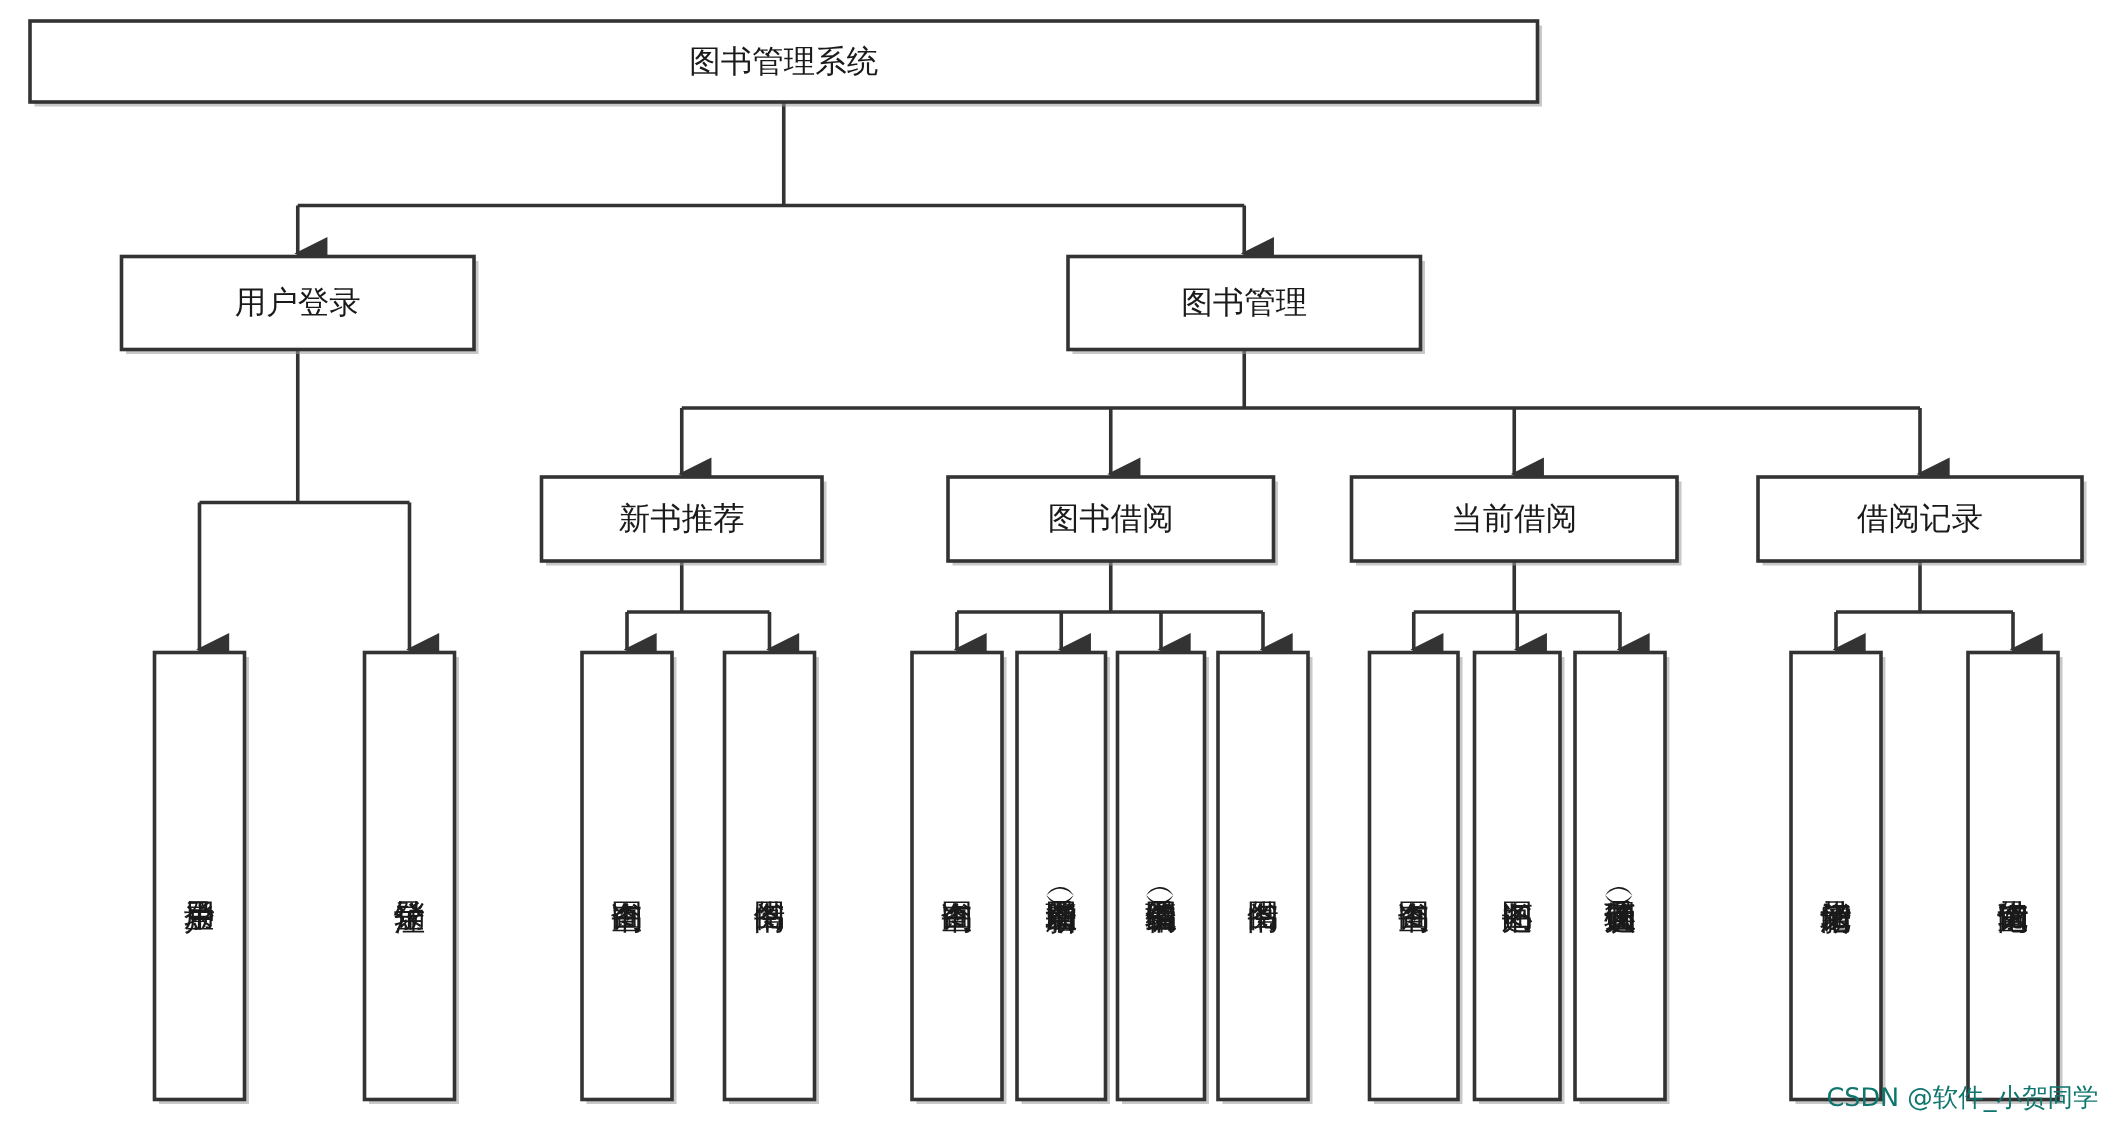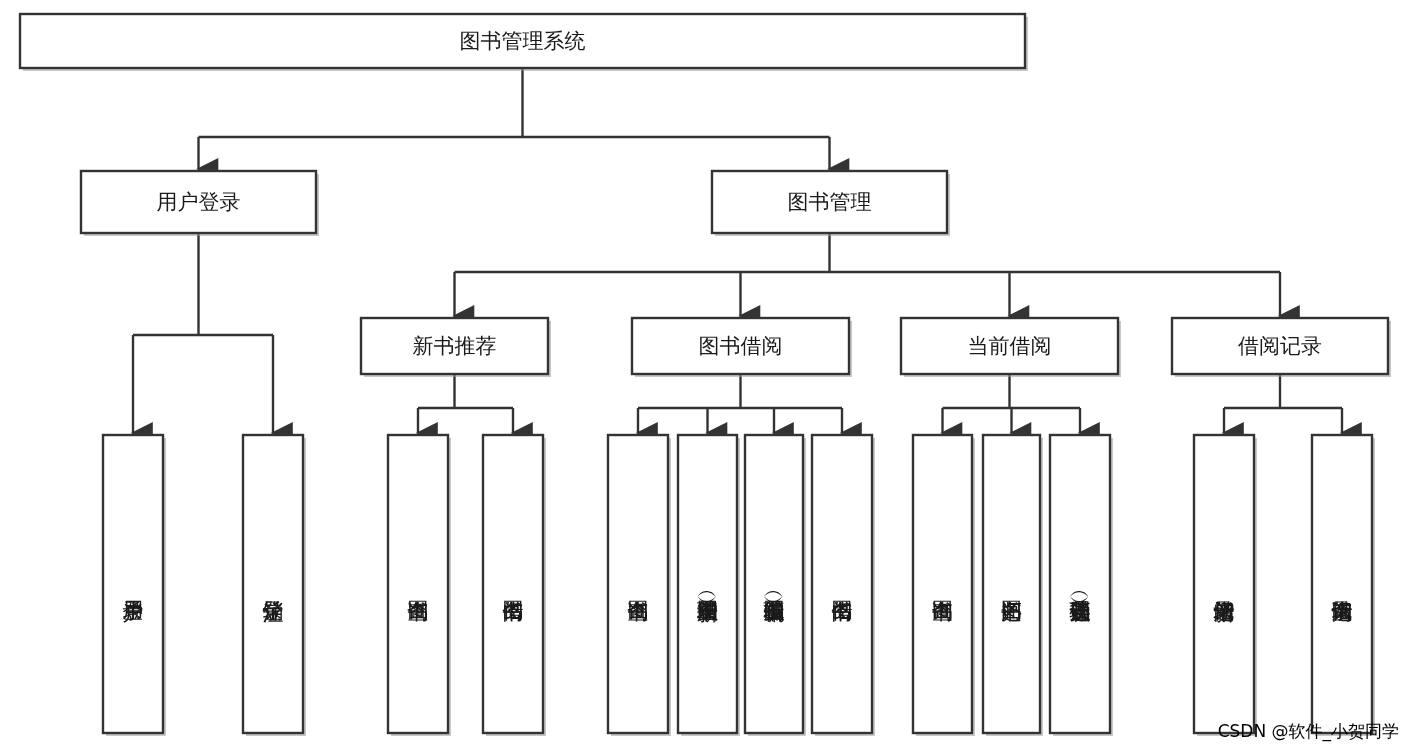--- a/index.html
+++ b/index.html
@@ -18,21 +18,21 @@
   .node-label-v{
     font-family:"DejaVu Sans","Liberation Sans",sans-serif;
     font-size:21px;fill:#1a1a1a;text-anchor:middle;
     writing-mode:vertical-rl;glyph-orientation-vertical:0;
   }
   .edge{stroke:#333333;stroke-width:2.4;fill:none;}
   .arrow-head{fill:#333333;}
   .watermark{
     position:absolute;right:6px;bottom:4px;
     font-family:"DejaVu Sans","Liberation Sans",sans-serif;
-    font-size:17px;color:#000000;white-space:nowrap;user-select:none;text-align:center;
+    font-size:17px;color:#0f766e;white-space:nowrap;user-select:none;text-align:center;
   }
 </style>
 </head>
 <body>
 
 <svg id="diagram" viewBox="0 0 1405 747" xmlns="http://www.w3.org/2000/svg">
   <defs>
     <marker id="arrow" viewBox="0 0 12 12" refX="6" refY="10" markerWidth="11" markerHeight="11" orient="auto-start-reverse">
       <path d="M1,1 L11,1 L6,11 z" class="arrow-head"></path>
     </marker>

